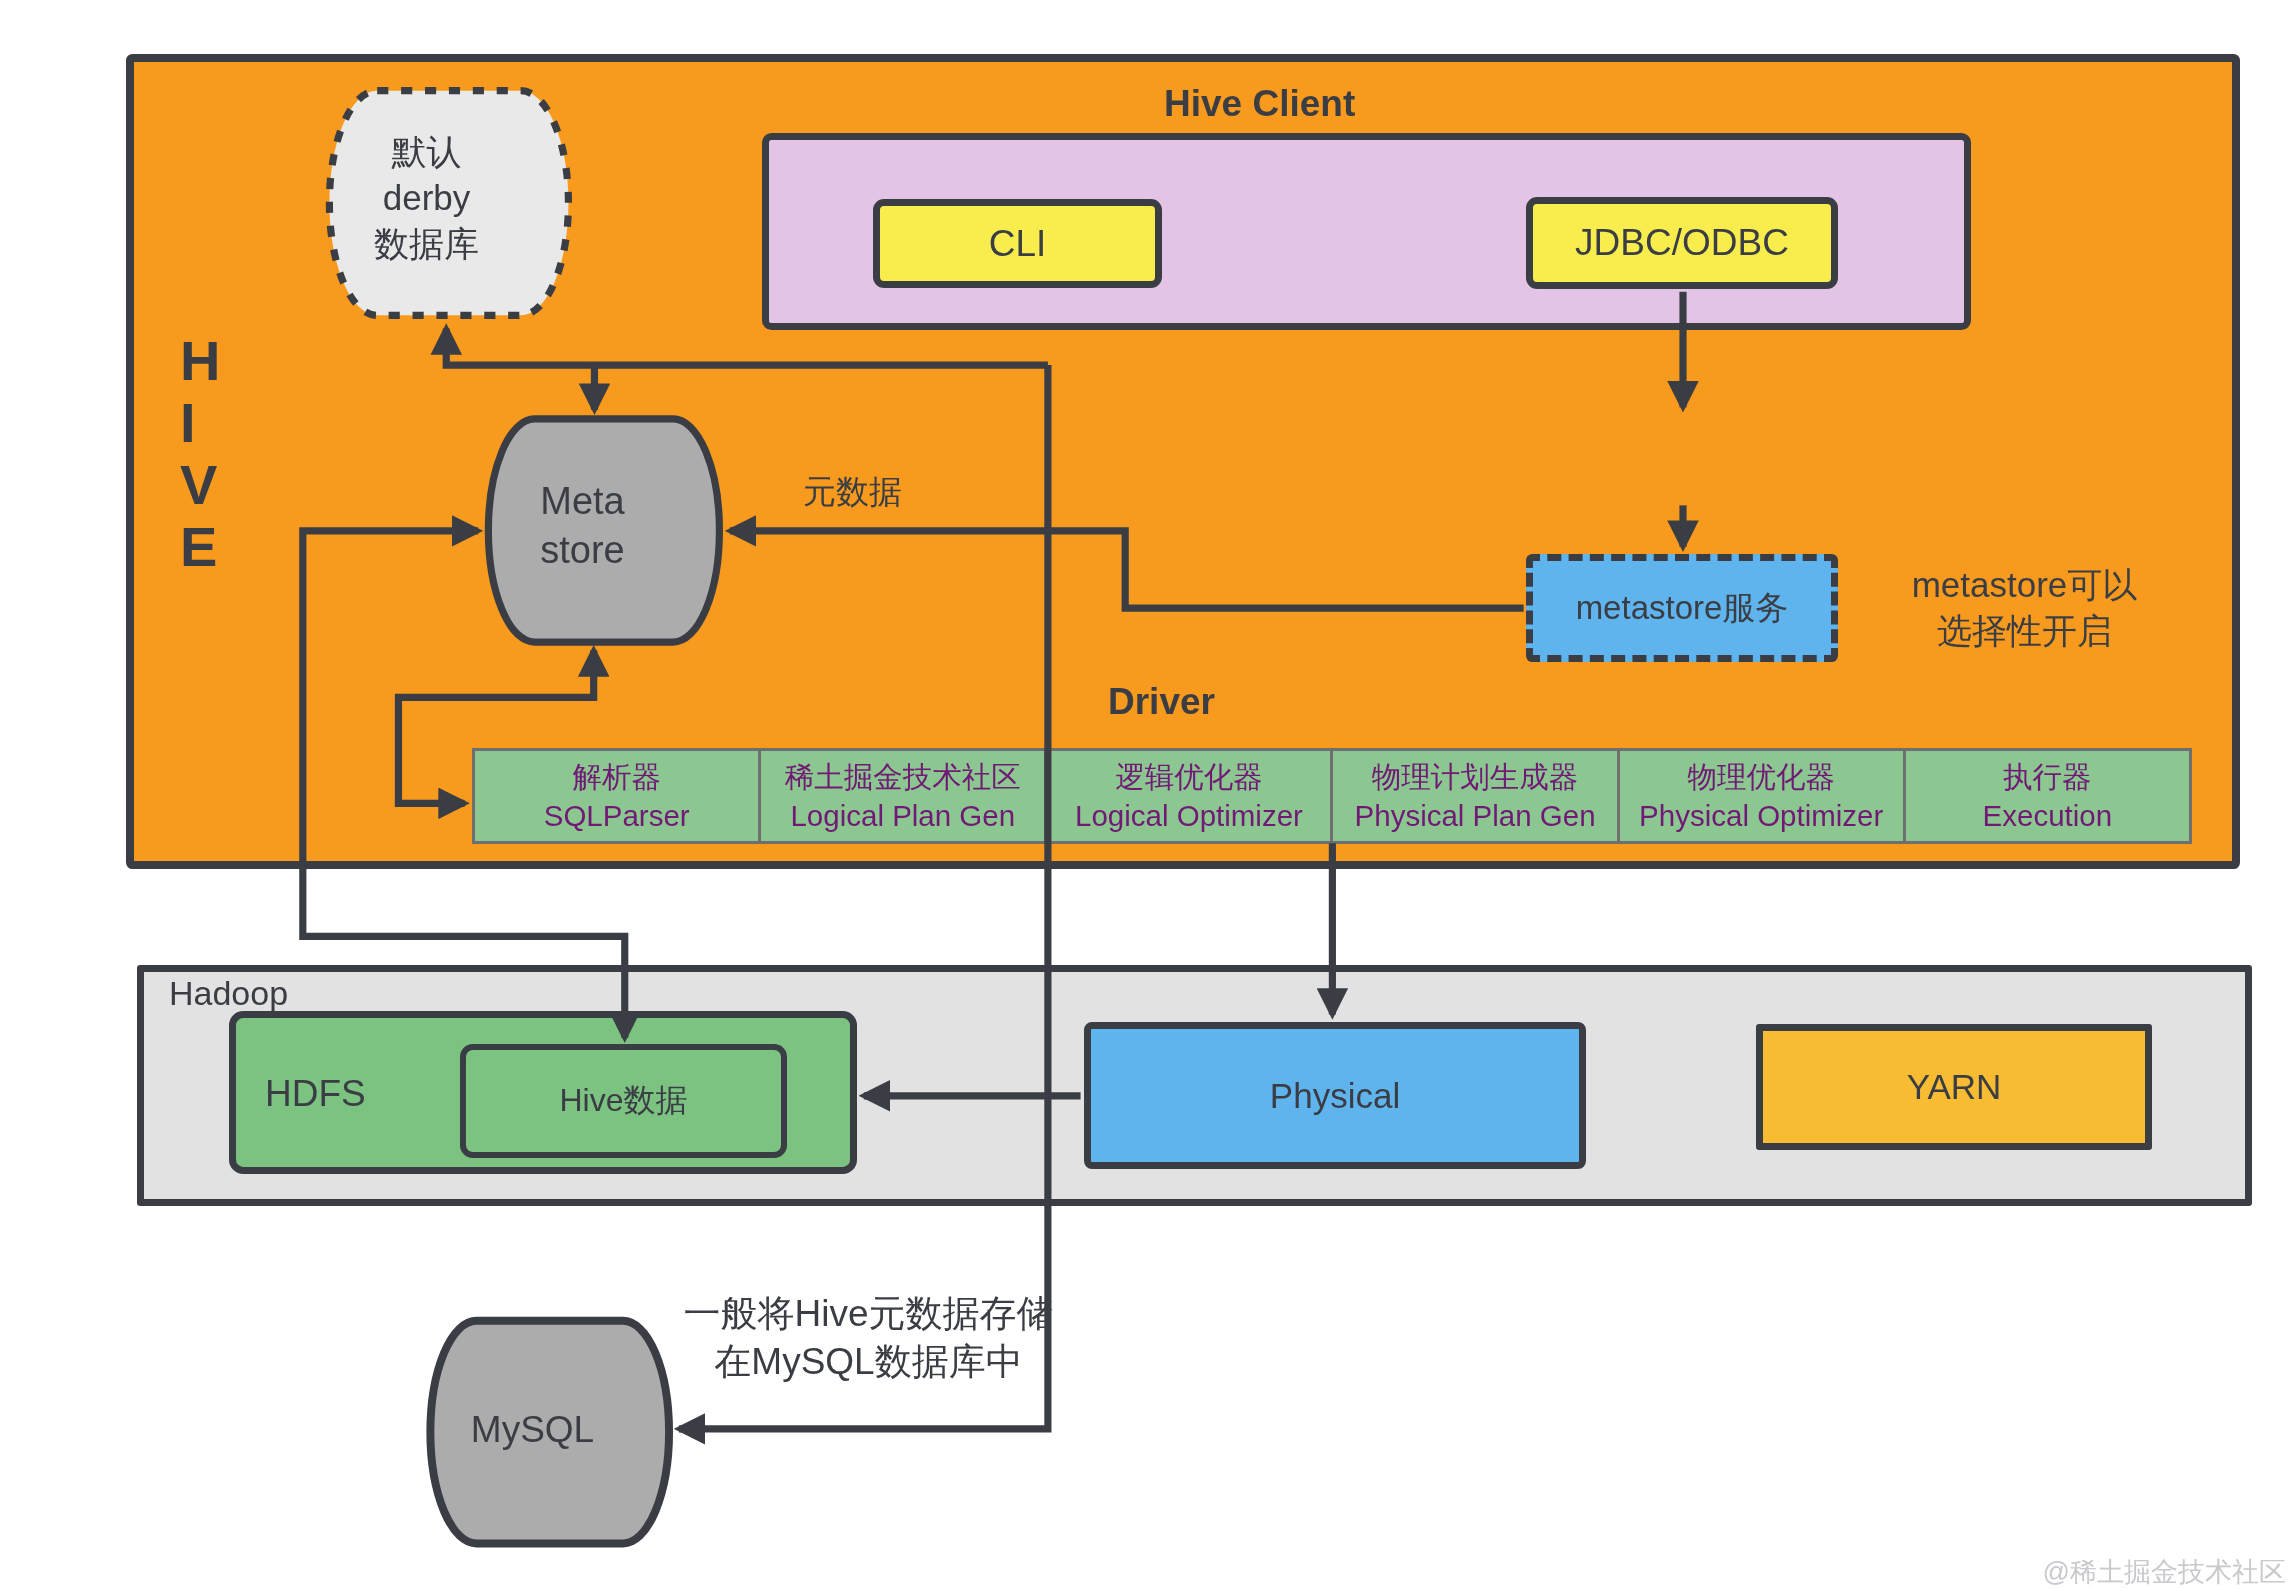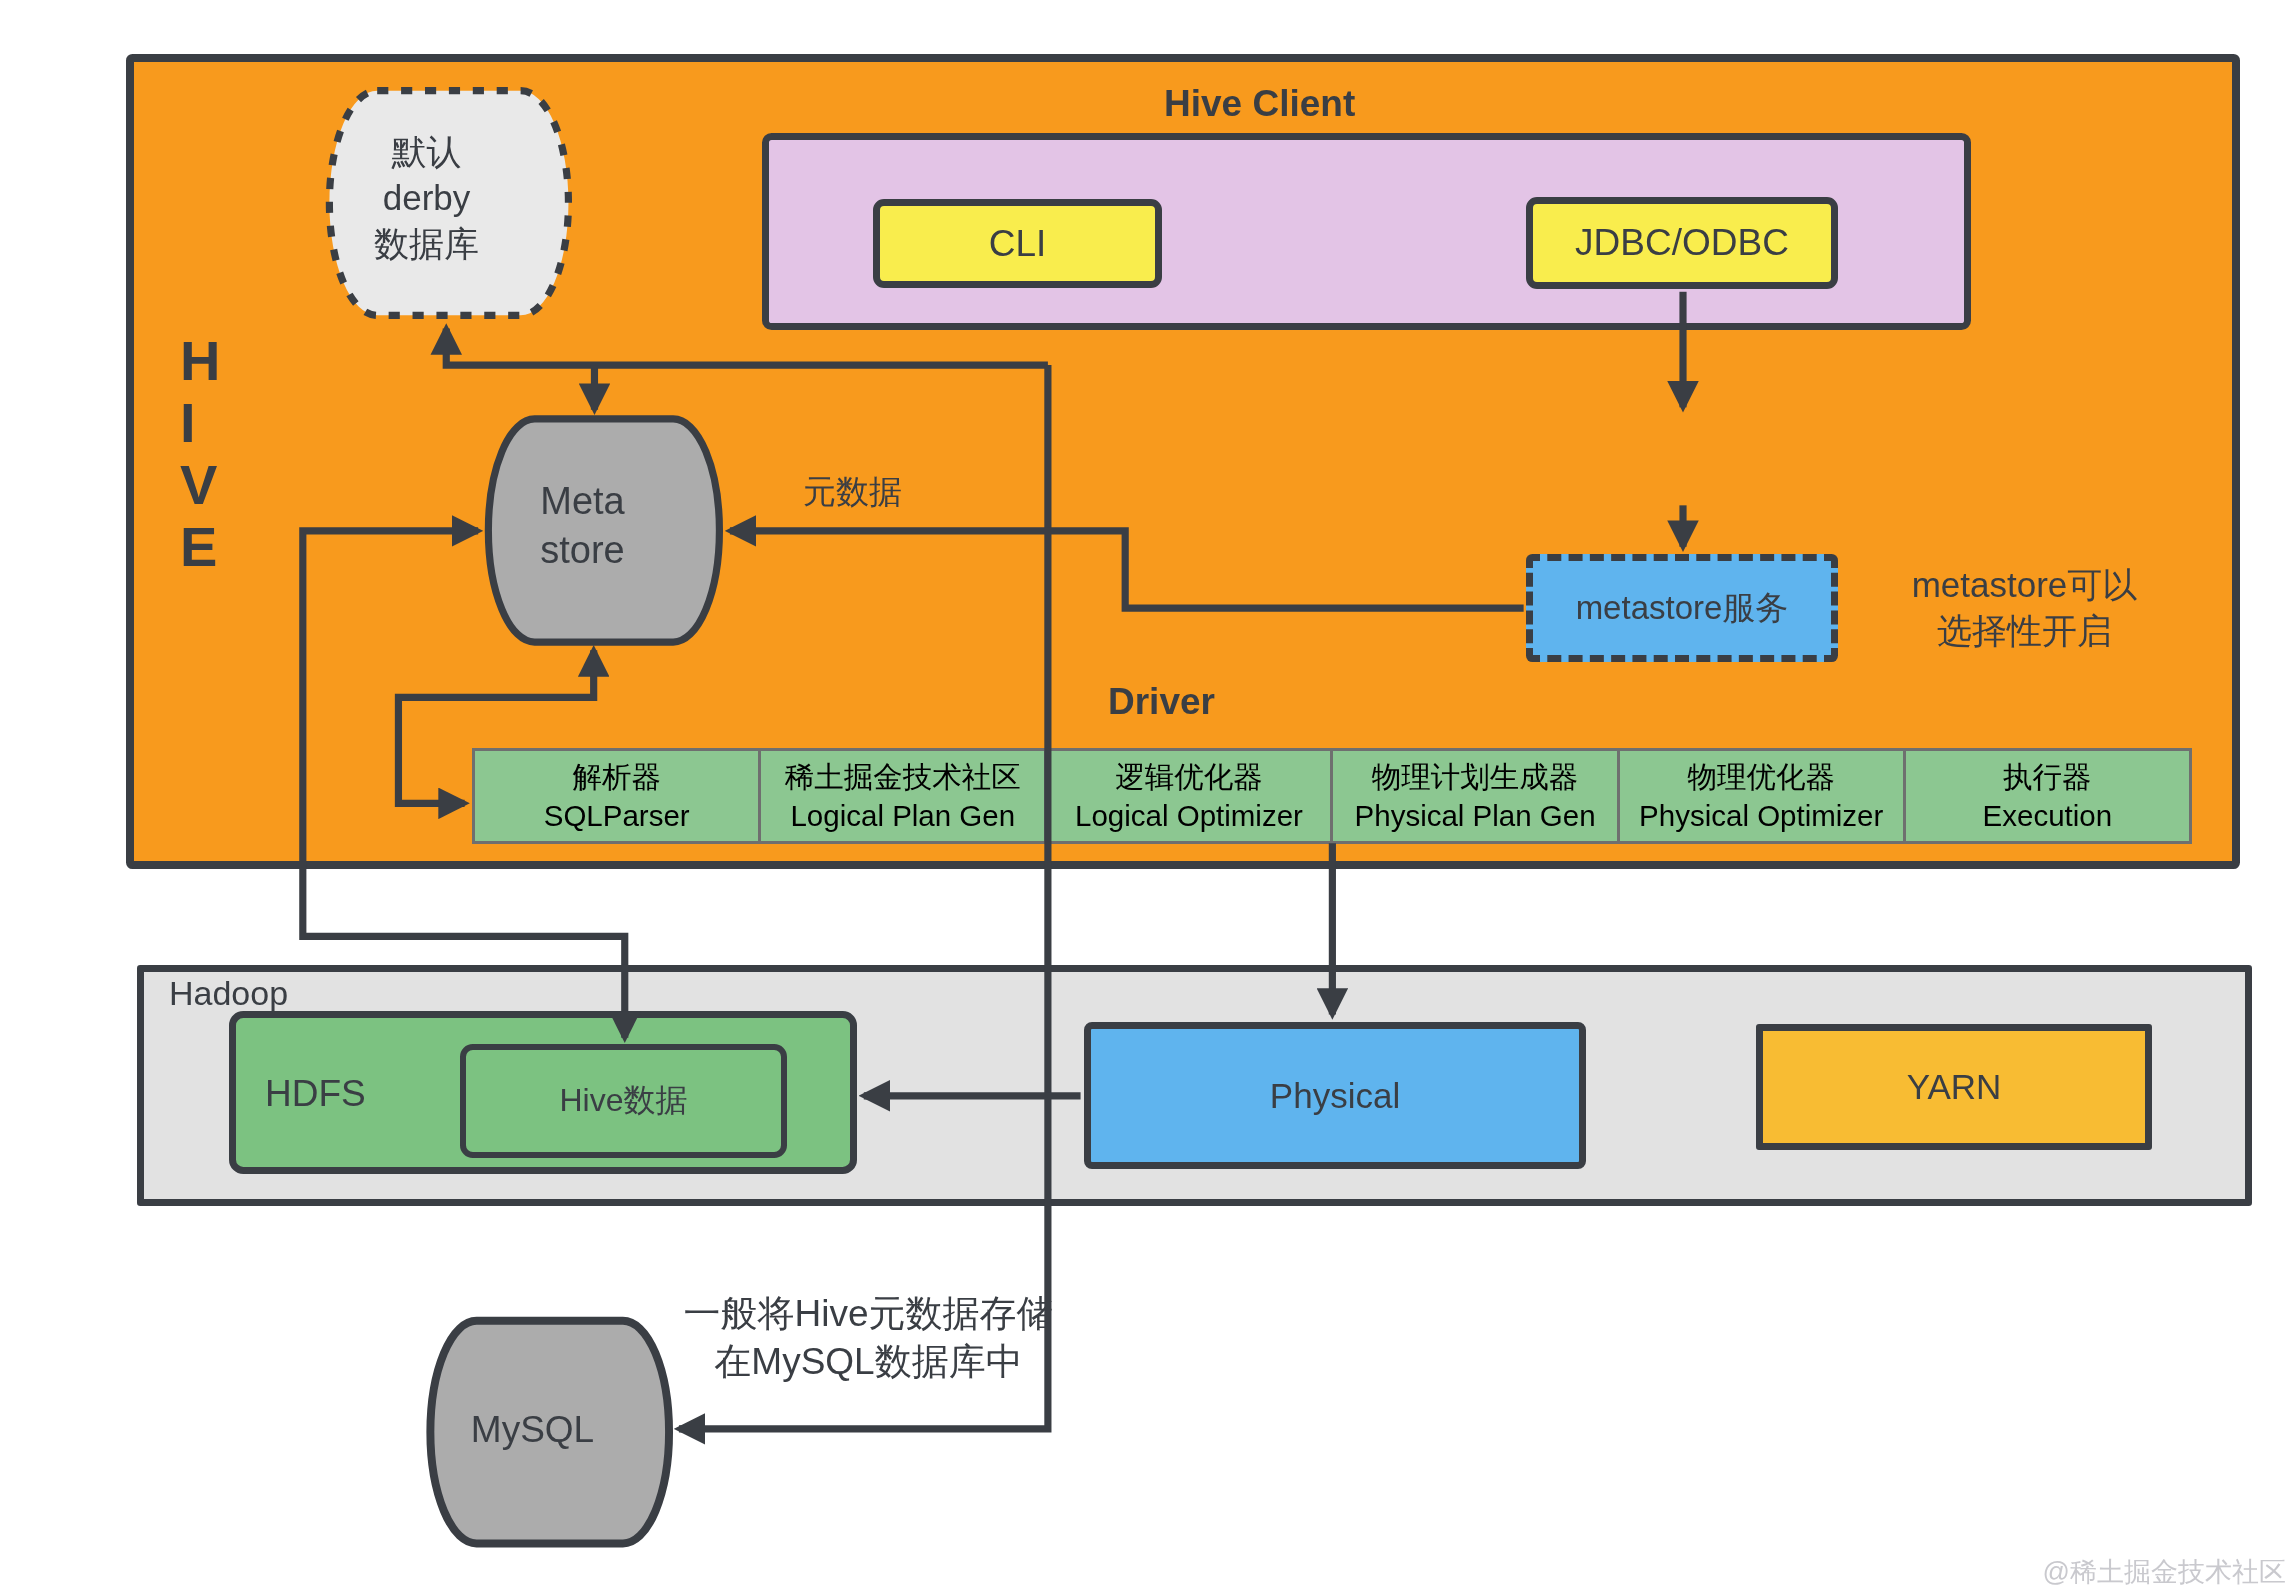--- a/index.html
+++ b/index.html
@@ -38,21 +38,21 @@
   .metadata-label{left:765px;top:470px;width:175px;text-align:center;font-size:33px;}
   .hs2-box{left:1526px;top:414px;width:312px;height:89px;background:var(--blue);
            border-radius:9.6px;font-size:33px;}
   .ms-box{left:1526px;top:554px;width:312px;height:108px;background:var(--blue);
           border:7.2px dashed var(--ink);border-radius:6.4px;font-size:33px;}
   .ms-note{left:1889px;top:562px;width:271px;text-align:center;font-size:35px;line-height:46px;}
   .driver-label{left:1108px;top:681px;font-size:37px;font-weight:bold;}
   .driver-row{left:472px;top:748px;width:1720px;height:96px;display:flex;}
   .dcell{flex:1 1 0;border:3.2px solid #6F6F6F;margin-left:-3.2px;background:var(--cellgreen);
          display:flex;flex-direction:column;align-items:center;justify-content:center;
-         font-size:29.5px;line-height:39px;color:#000000;}
+         font-size:29.5px;line-height:39px;color:#701a75;}
   .dcell:first-child{margin-left:0;}
   .hadoop-box{left:137px;top:965px;width:2115px;height:241px;background:var(--gray);border-radius:3.2px;}
   .hadoop-label{left:169px;top:974px;font-size:34px;}
   .hdfs-box{left:229px;top:1011px;width:628px;height:163px;background:var(--green);border-radius:14.3px;}
   .hdfs-label{left:265px;top:1073px;font-size:37px;}
   .hivedata-box{left:460px;top:1044px;width:327px;height:114px;background:var(--green);
                 border:6.4px solid var(--ink);border-radius:12.8px;font-size:32px;}
   .mapreduce-box{left:1084px;top:1022px;width:502px;height:147px;background:var(--blue);
                  border-radius:8px;font-size:35px;}
   .yarn-box{left:1756px;top:1024px;width:396px;height:126px;background:var(--yarn);

